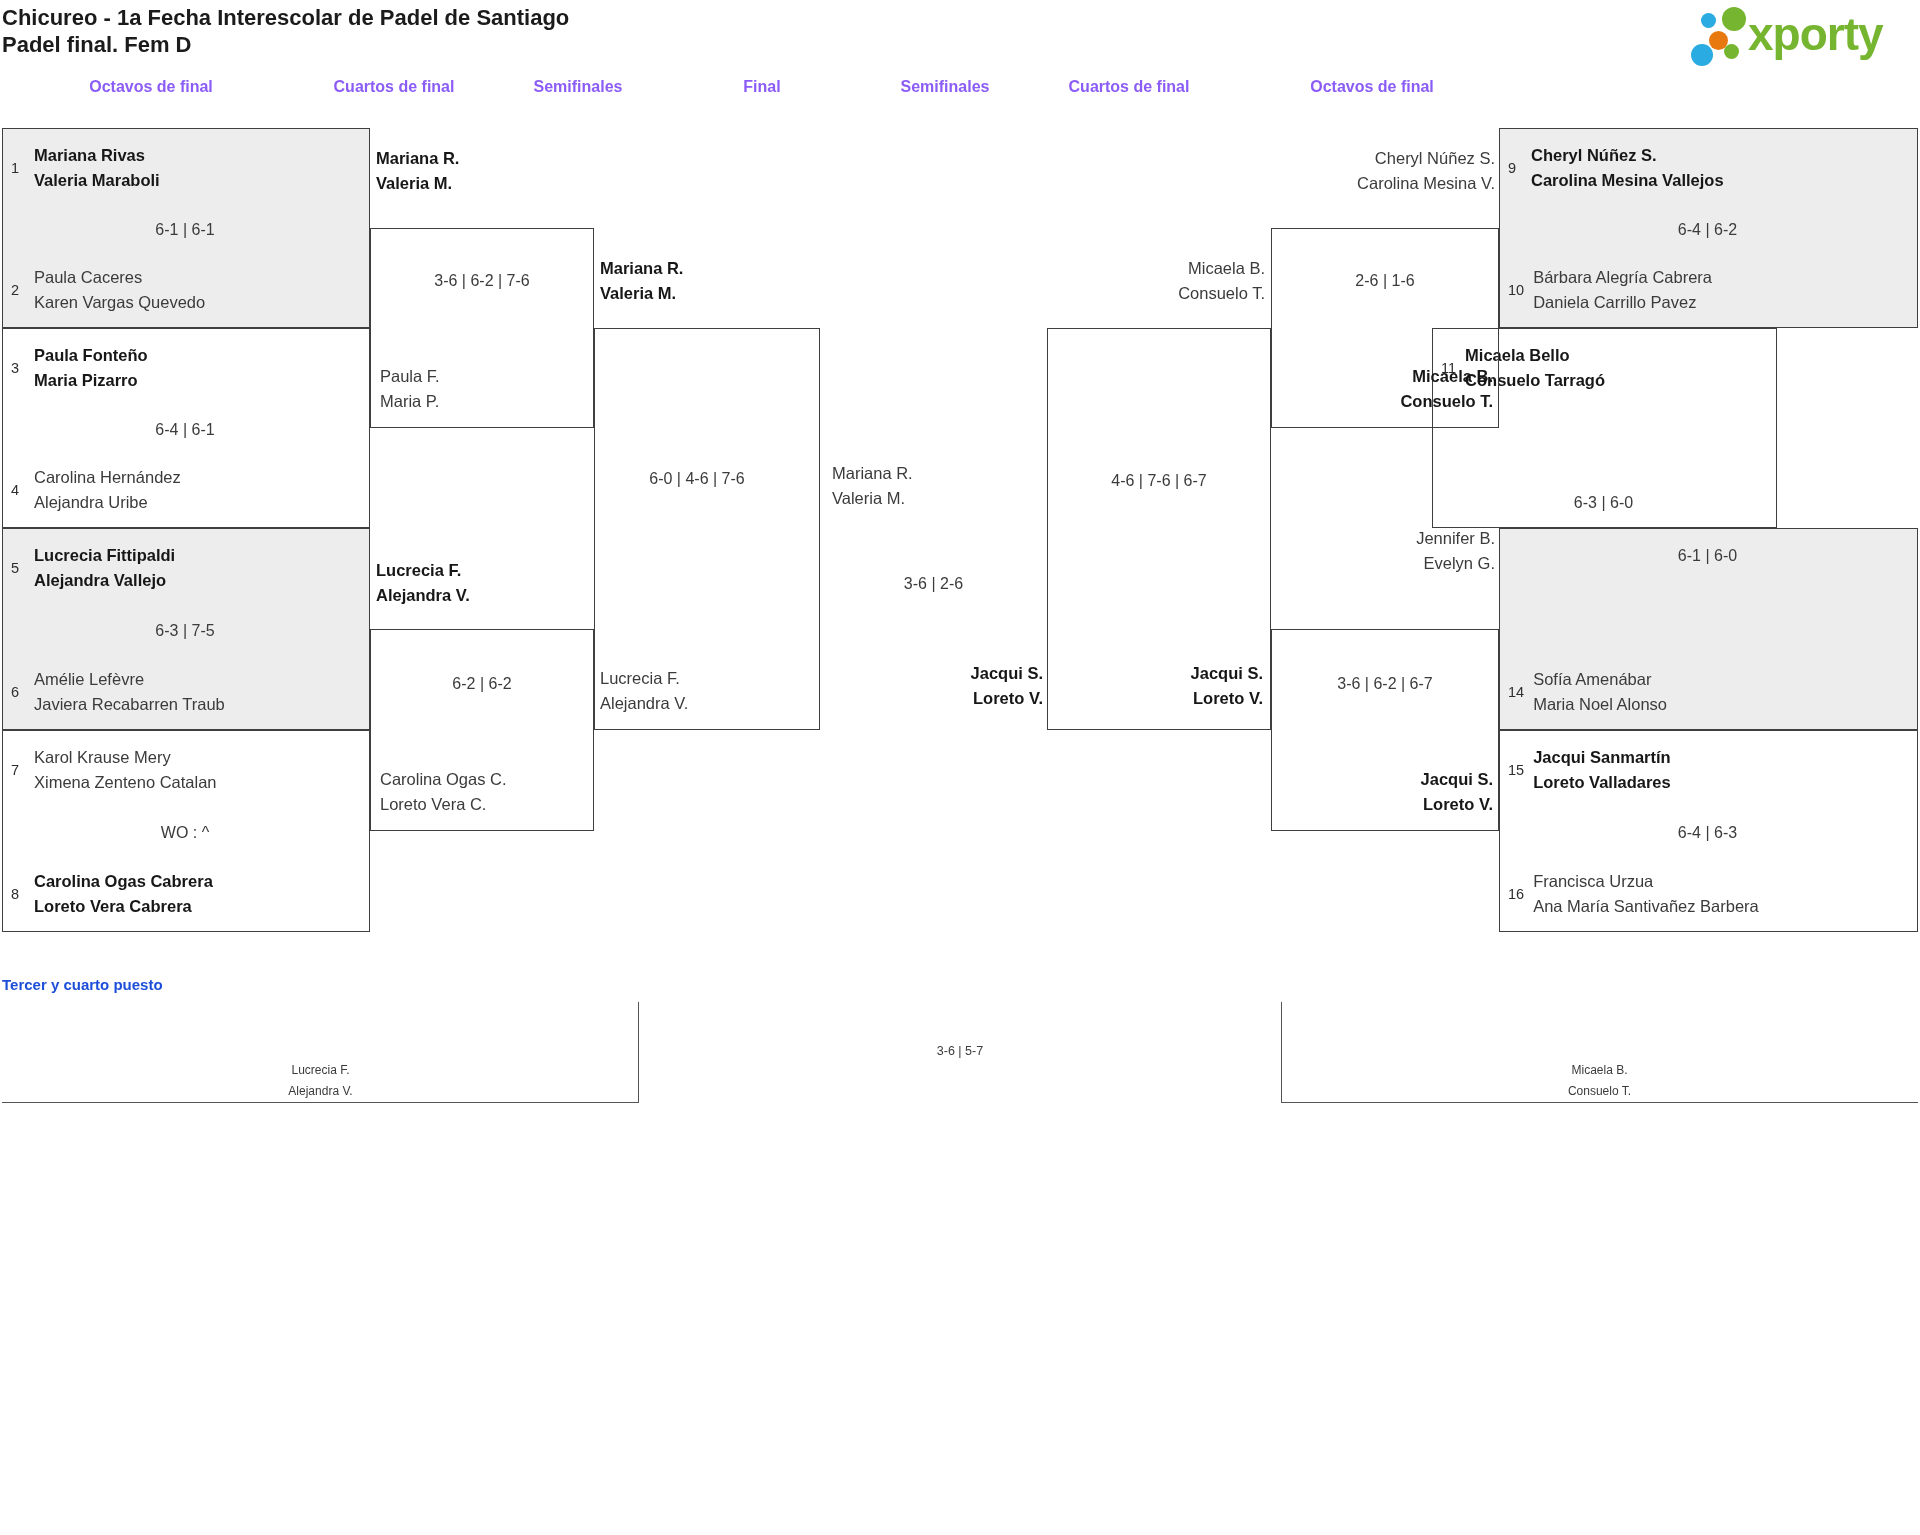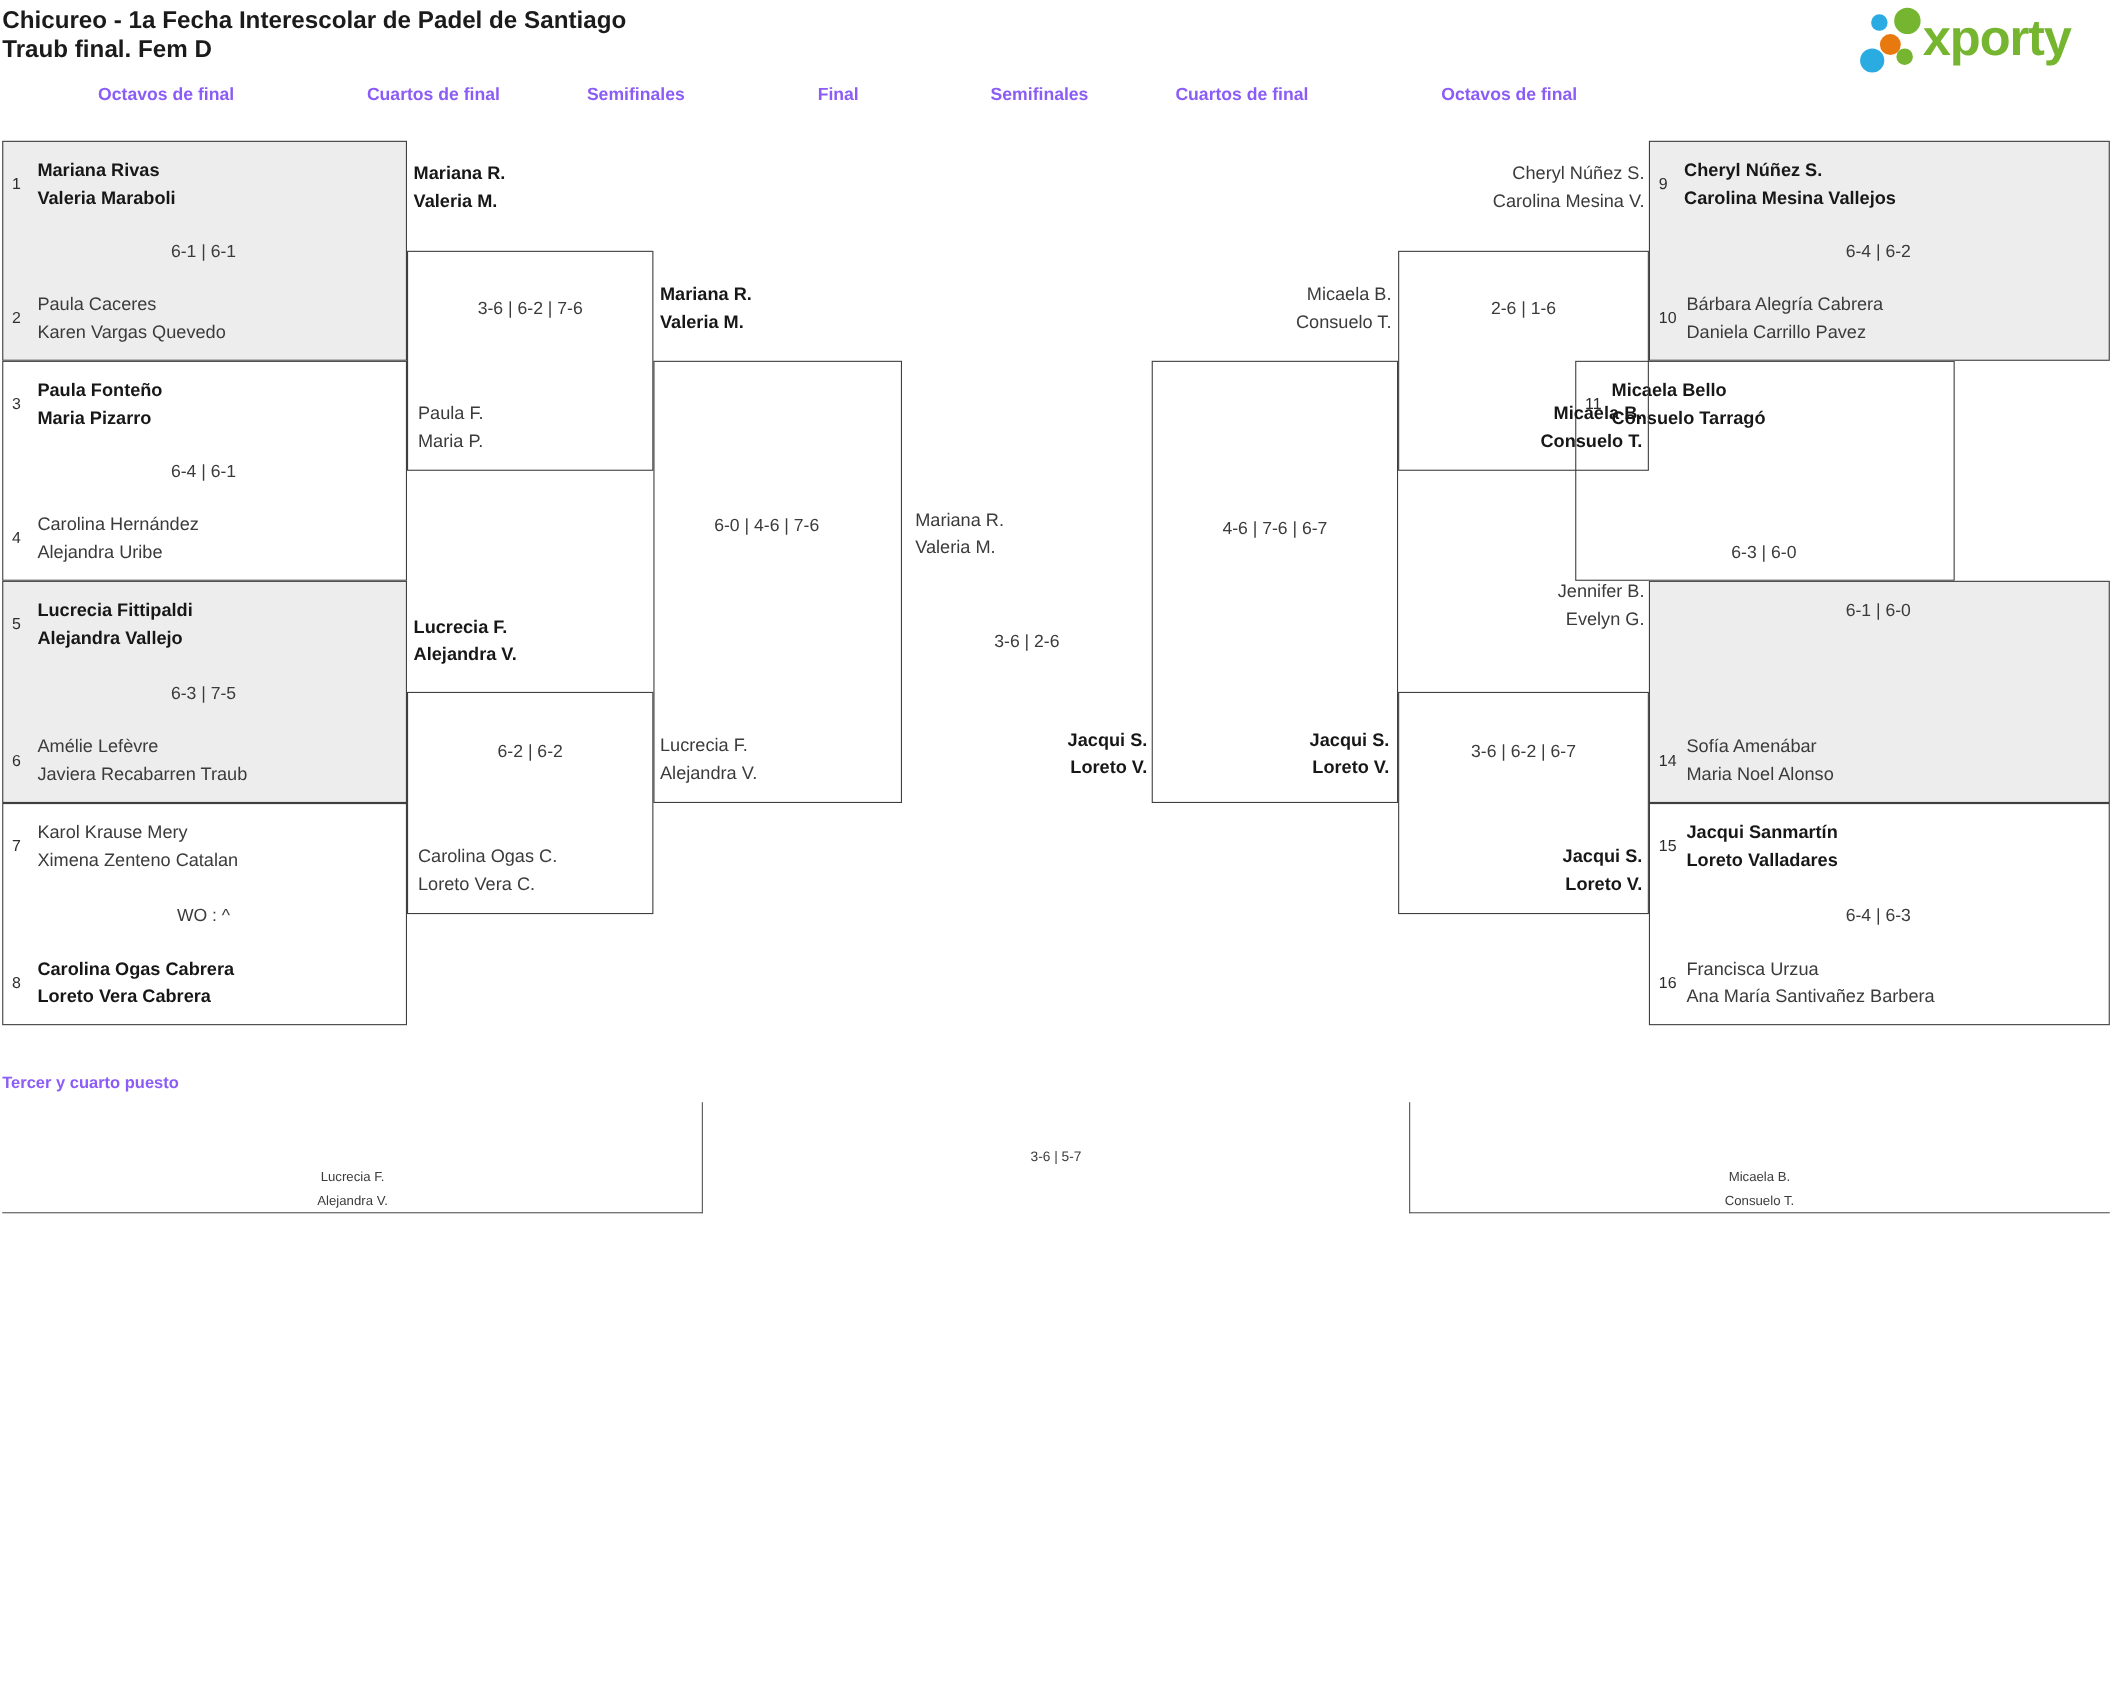--- a/index.html
+++ b/index.html
@@ -19,36 +19,36 @@
   .rbox{position:absolute;box-sizing:border-box;border:1px solid #3f3f3f;background:transparent;}
   .trow{display:flex;align-items:center;}
   .seed{font-size:14.5px;color:#2e2e2e;min-width:14px;margin-right:9px;text-align:left;flex:none;}
   .names{font-size:16.5px;line-height:25px;color:#3b3b3b;}
   .names.bold{font-weight:700;color:#171717;}
   .score{font-size:16px;color:#3b3b3b;text-align:center;align-self:center;line-height:25px;}
   .rteam{position:absolute;font-size:16.5px;line-height:25px;color:#3b3b3b;white-space:nowrap;}
   .rteam.bold{font-weight:700;color:#171717;}
   .rteam.ralign{text-align:right;}
   .rscore{position:absolute;font-size:16px;line-height:25px;color:#3b3b3b;text-align:center;}
-  .tp-head{position:absolute;font-size:15px;font-weight:700;color:#8b5cf6;}
+  .tp-head{position:absolute;font-size:15px;font-weight:700;color:#1d4ed8;}
   .tp-team{position:absolute;font-size:12px;line-height:21px;color:#3b3b3b;text-align:center;}
   .tp-score{position:absolute;font-size:12.5px;color:#3b3b3b;text-align:center;}
   .tp-line-l{position:absolute;box-sizing:border-box;border-right:1px solid #555;border-bottom:1px solid #555;}
   .tp-line-r{position:absolute;box-sizing:border-box;border-left:1px solid #555;border-bottom:1px solid #555;}
   .logo{position:absolute;left:1690px;top:6px;width:228px;height:62px;}
   .dot{position:absolute;border-radius:50%;}
   .logo-text{position:absolute;left:58px;top:-3px;font-size:46px;line-height:62px;font-weight:800;letter-spacing:-1px;}
 </style>
 </head>
 <body>
 
 <div id="stage">
 
   <div class="abs title" style="left:2px;top:4px;">Chicureo - 1a Fecha Interescolar de Padel de Santiago</div>
-  <div class="abs title" style="left:2px;top:31px;">Traub final. Fem D</div>
+  <div class="abs title" style="left:2px;top:31px;">Padel final. Fem D</div>
 
   <div class="logo">
     <span class="dot" style="left:11px;top:7px;width:15px;height:15px;background:#2aabe2;"></span>
     <span class="dot" style="left:32px;top:1px;width:24px;height:24px;background:#76b530;"></span>
     <span class="dot" style="left:19px;top:25px;width:19px;height:19px;background:#e8790f;"></span>
     <span class="dot" style="left:1px;top:38px;width:22px;height:22px;background:#2aabe2;"></span>
     <span class="dot" style="left:34px;top:38px;width:15px;height:15px;background:#76b530;"></span>
     <span class="logo-text" style="color:#76b530;">xporty</span>
   </div>
 

